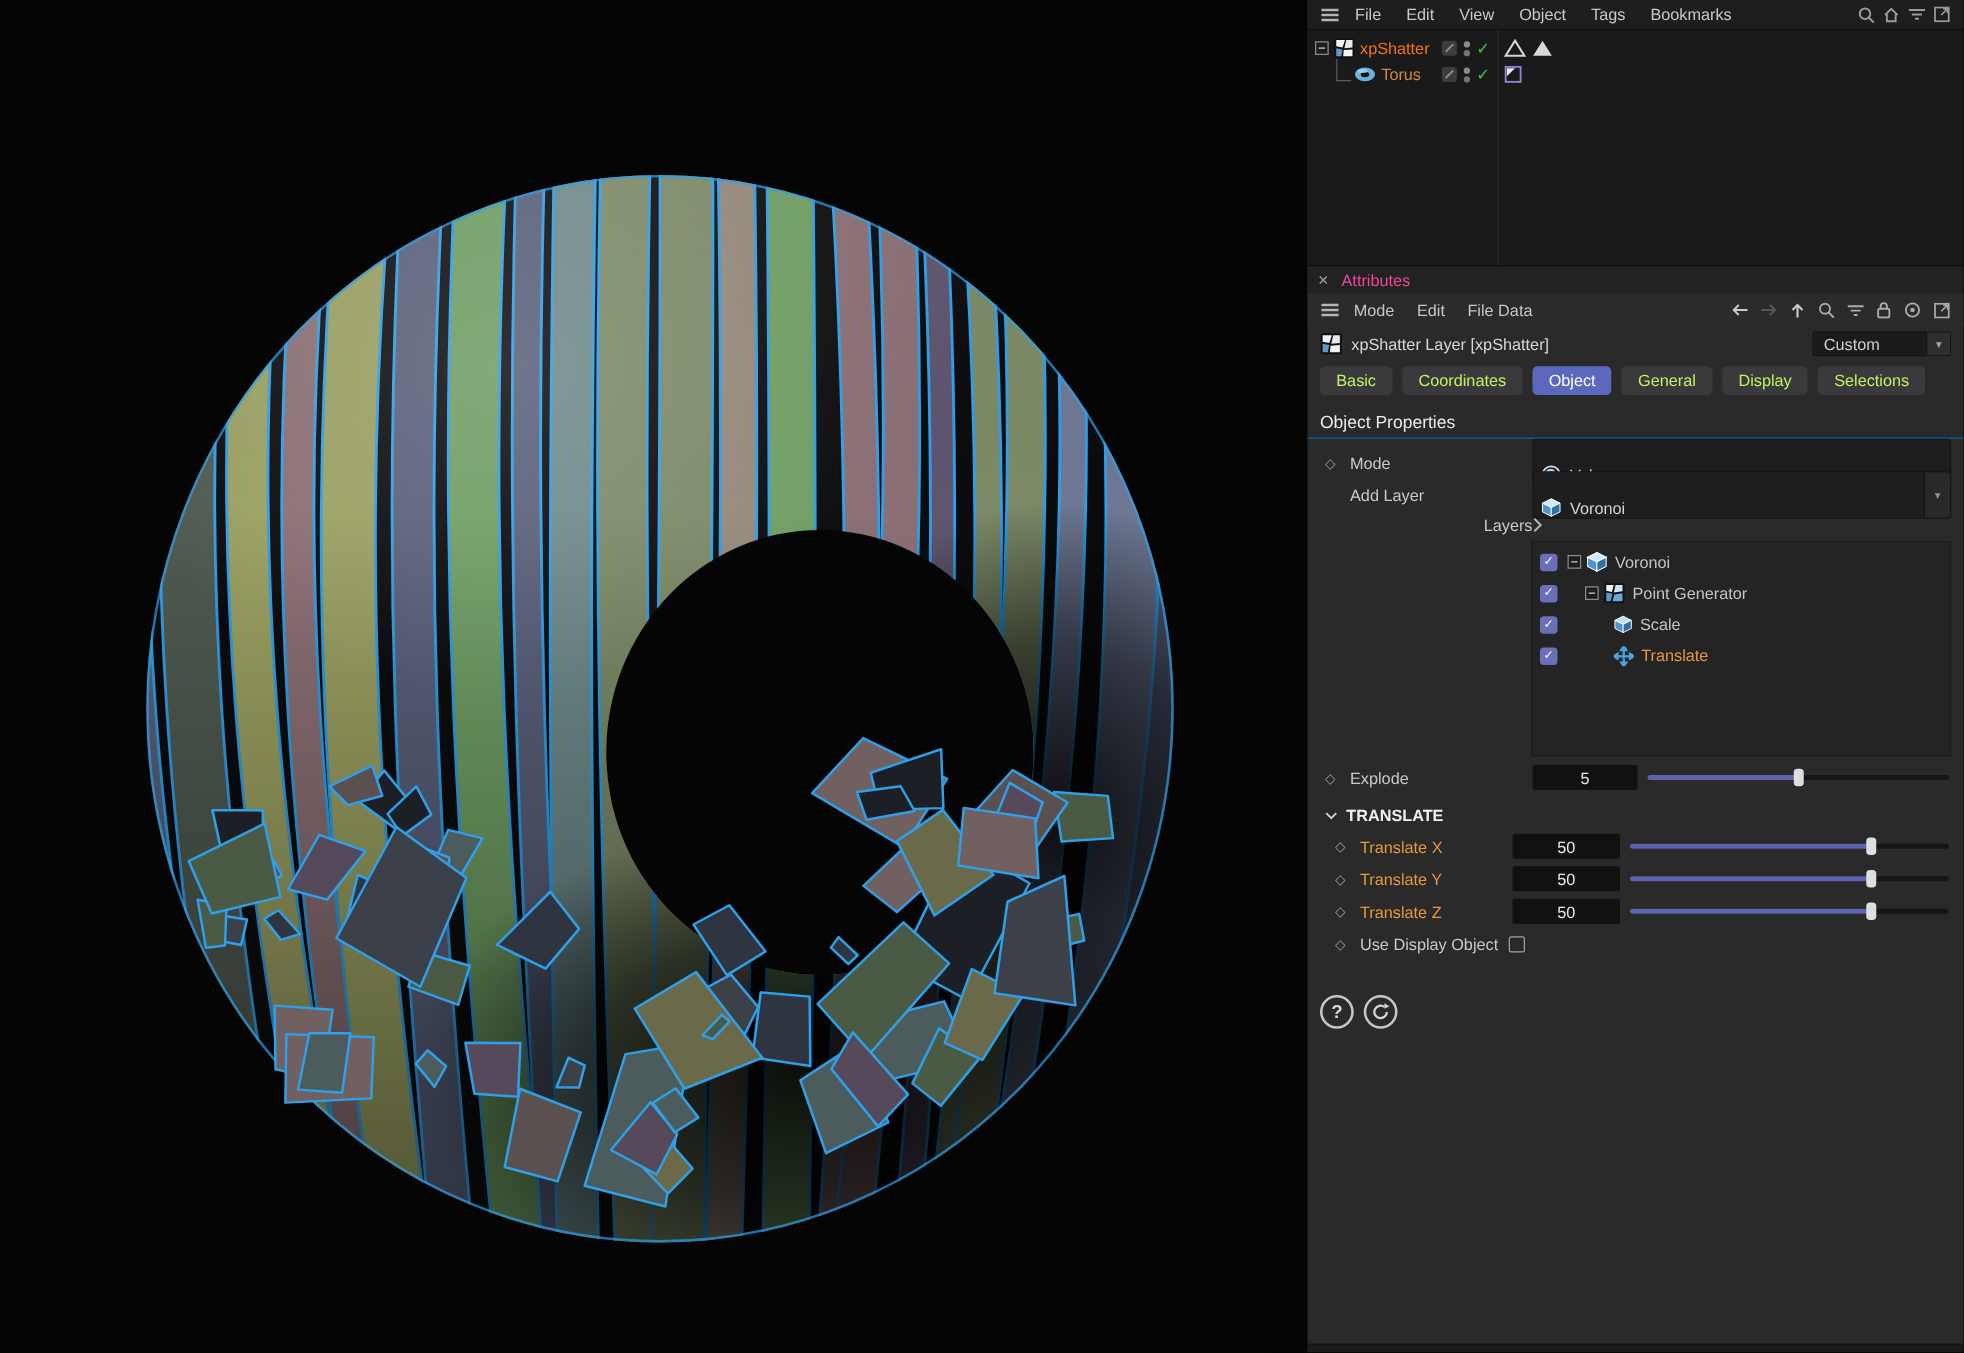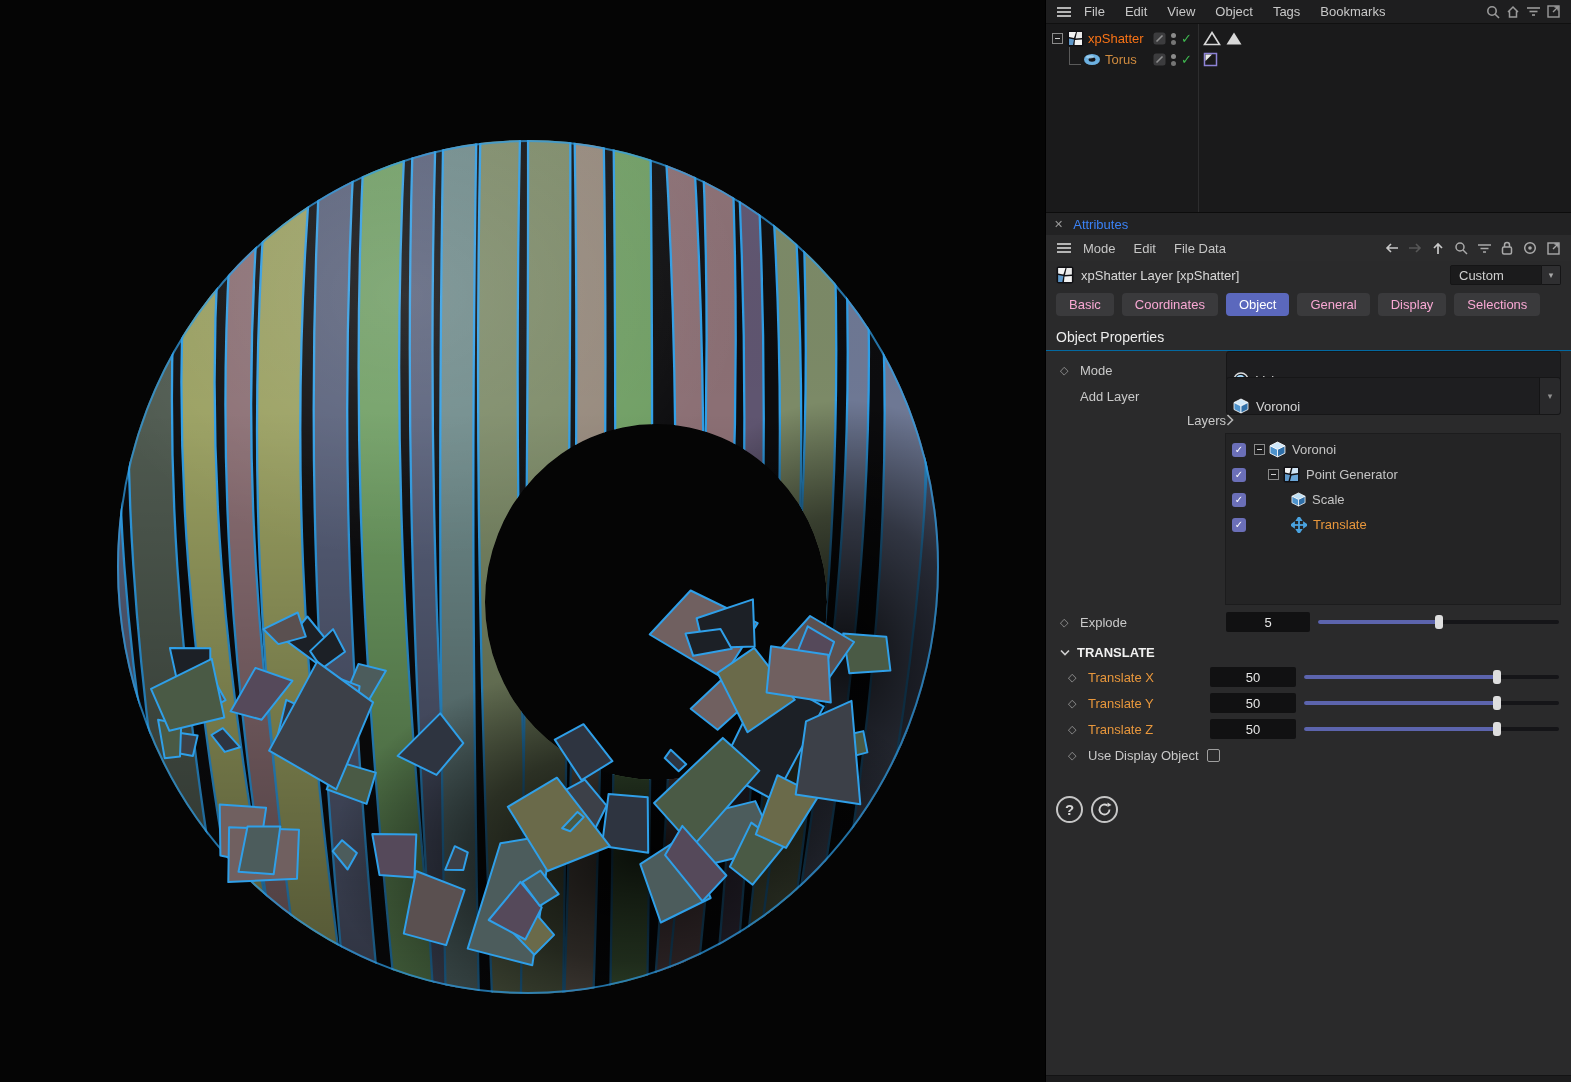--- a/index.html
+++ b/index.html
@@ -30,34 +30,34 @@
   .name-torus{color:#cf8b3f;}
   .dots{display:flex;flex-direction:column;gap:2px;}
   .dots i{width:5px;height:5px;border-radius:50%;background:#8b8b8b;display:block;}
   .dots i+i{background:#757575;}
   .check{color:var(--green,#3fb950);font-size:13px;font-weight:bold;line-height:1;}
   .treeline{width:12px;height:18px;border-left:1px solid #5a5a5a;border-bottom:1px solid #5a5a5a;margin:0 2px 8px 5px;}
 
   
   .attr-title{height:23px;background:#222223;display:flex;align-items:center;gap:10px;padding:0 8px;border-top:1px solid #0c0c0c;flex:0 0 auto;}
   .attr-title .x{color:#9a9a9a;font-size:11px;}
-  .attr-title .t{color:#3b82f6;font-size:13px;}
+  .attr-title .t{color:#ec4899;font-size:13px;}
   .attr-menu{height:26px;background:#2b2b2c;display:flex;align-items:center;padding:0 8px;flex:0 0 auto;}
   .attr-menu .mitem{color:#c6c6c6;font-size:13px;padding:0 9px;}
   .attr-menu .spacer{flex:1;}
   .attr-menu .icons{display:flex;align-items:center;gap:3px;}
 
   .obj-row{height:28px;display:flex;align-items:center;padding:0 10px;gap:7px;flex:0 0 auto;}
   .obj-row .t{color:#d8d8d8;font-size:13px;flex:1;}
   .preset{display:flex;align-items:center;}
   .preset .val{width:92px;height:20px;background:#1b1b1c;border:1px solid #151516;border-radius:2px 0 0 2px;color:#cfcfcf;font-size:13px;display:flex;align-items:center;padding:0 8px;}
   .preset .arrow{width:19px;height:20px;background:#2f2f31;border:1px solid #151516;border-left:none;border-radius:0 2px 2px 0;color:#a8a8a8;font-size:9px;display:flex;align-items:center;justify-content:center;}
 
   .tabs{display:flex;gap:8px;padding:4px 10px 6px 10px;flex:0 0 auto;}
-  .tab{background:#3a3a3c;color:#f9a8d4;font-size:13px;padding:4px 13px;border-radius:4px;}
+  .tab{background:#3a3a3c;color:#bef264;font-size:13px;padding:4px 13px;border-radius:4px;}
   .tab.active{background:var(--tab-accent,#5b68bd);color:#fff;}
 
   .section-head{padding:7px 10px 5px 10px;color:#ececec;font-size:14px;border-bottom:1px solid #0369a1;margin-bottom:6px;flex:0 0 auto;}
 
   .prow{display:flex;align-items:center;height:26px;padding-left:14px;flex:0 0 auto;}
   .prow .dia{color:#9a9a9a;font-size:11px;width:20px;}
   .prow .dia.empty{visibility:hidden;}
   .prow .lbl{color:#c9c9c9;font-size:13px;width:146px;}
   .prow .lbl.orange{color:var(--orange,#e8973c);}
   .dropdown{flex:1;height:38px;background:#1e1e20;border:1px solid #161617;border-radius:3px;display:flex;align-items:flex-end;gap:7px;padding:0 6px;margin-right:10px;}

